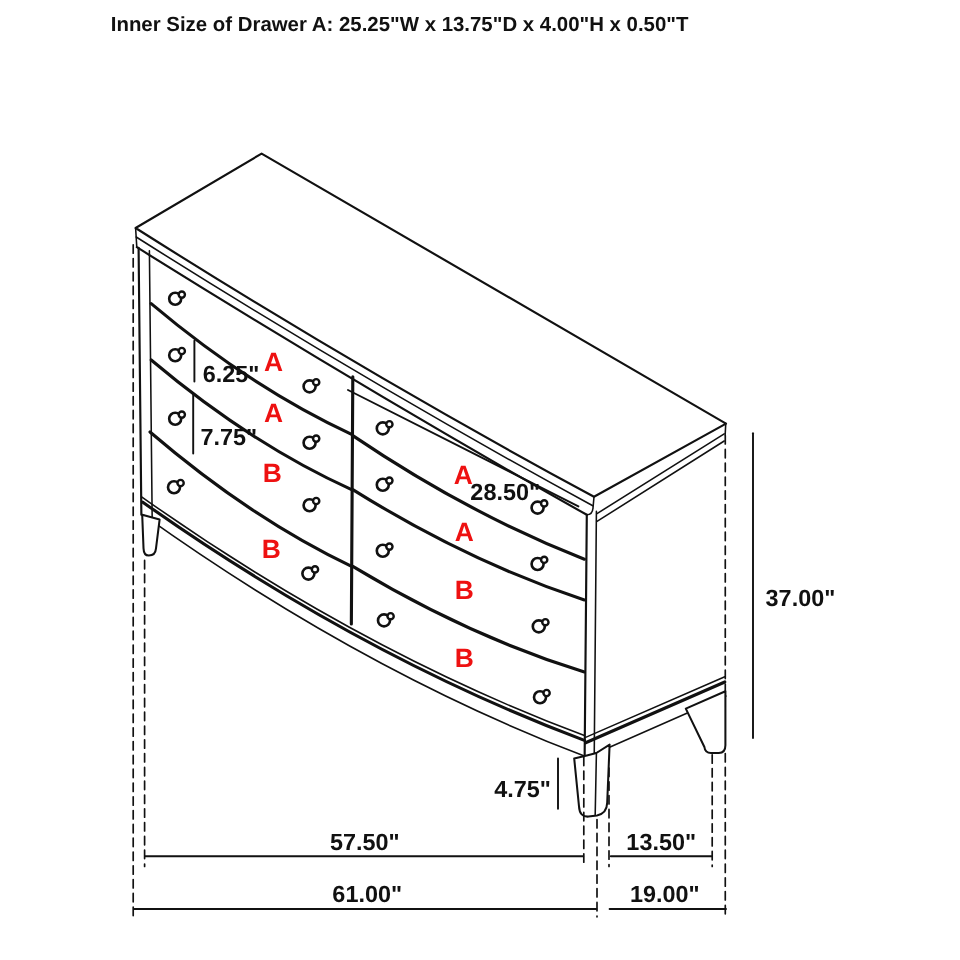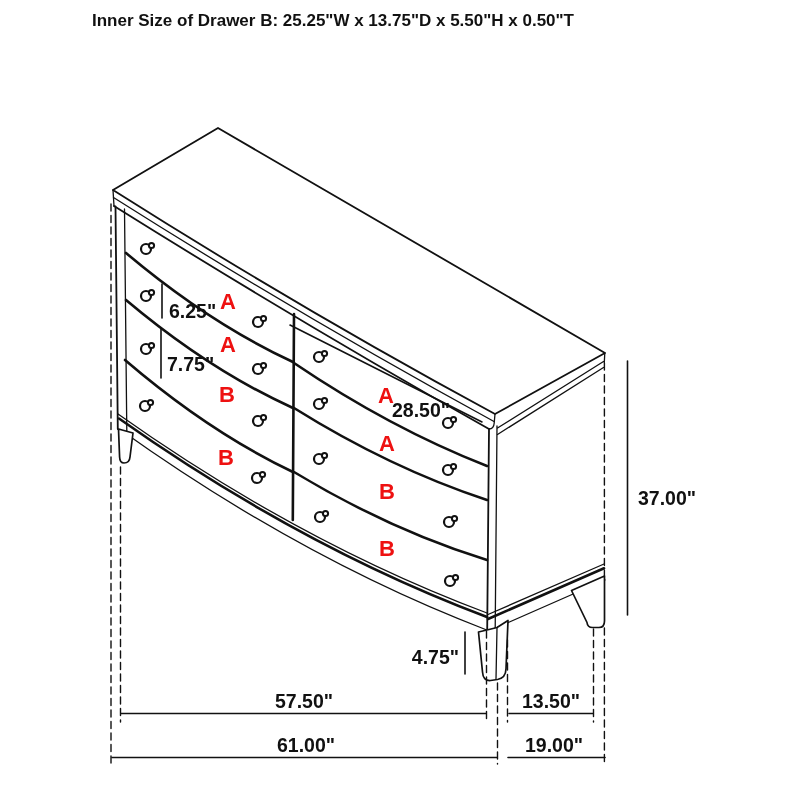--- a/index.html
+++ b/index.html
@@ -20,21 +20,21 @@
   .dimline{stroke-width:1.6;}
   .knob-big{stroke-width:2.2;fill:#ffffff;}
   .knob-cap{stroke-width:2;fill:#ffffff;}
 </style>
 </head>
 <body>
 
 <div class="page">
 
   <div class="header">
-    <div>Inner Size of Drawer B: 25.25"W x 13.75"D x 5.50"H x 0.50"T</div>
+    <div>Inner Size of Drawer A: 25.25"W x 13.75"D x 4.00"H x 0.50"T</div>
   </div>
 
   <svg width="800" height="800" viewBox="0 0 800 800">
     <defs>
       <marker id="arr" viewBox="0 0 12 9" refX="11.5" refY="4.5" markerWidth="12" markerHeight="9" markerUnits="userSpaceOnUse" orient="auto-start-reverse">
         <path d="M0.5,0.5 L11.5,4.5 L0.5,8.5 Z" stroke="none" fill="#111111"></path>
       </marker>
     </defs>
 
     <g stroke-linecap="round" stroke-linejoin="round" stroke="#111111">

